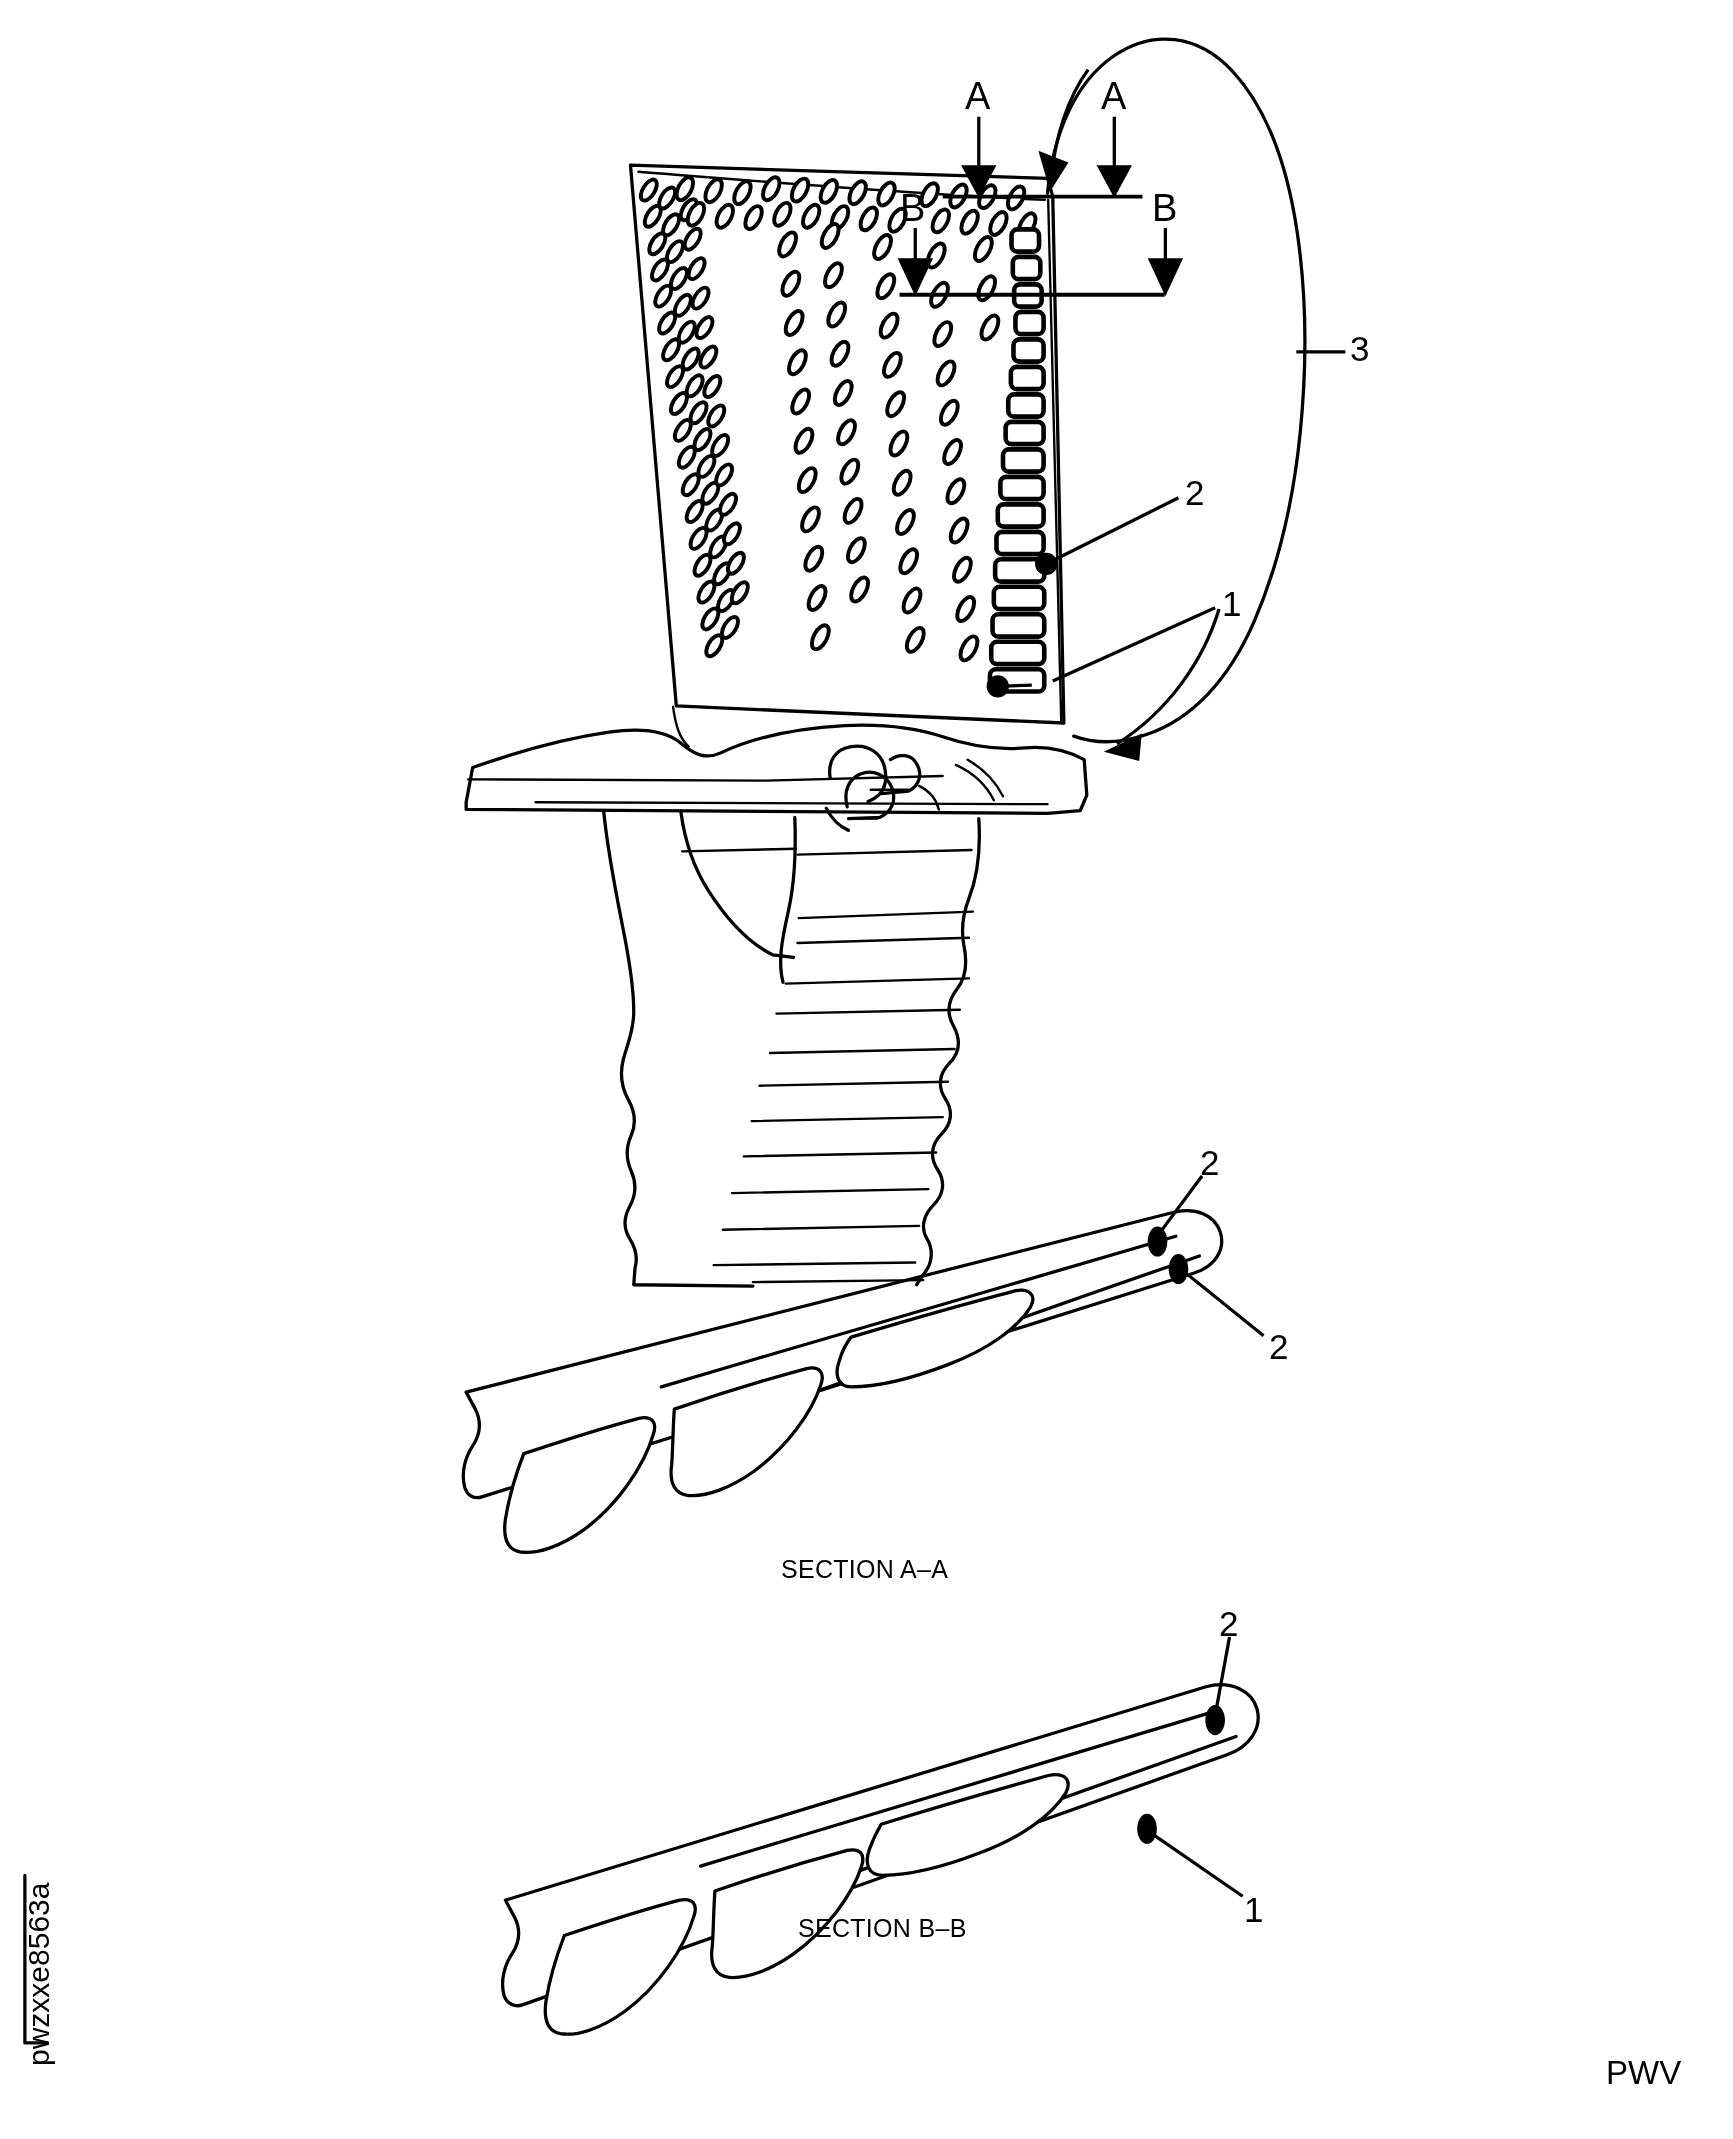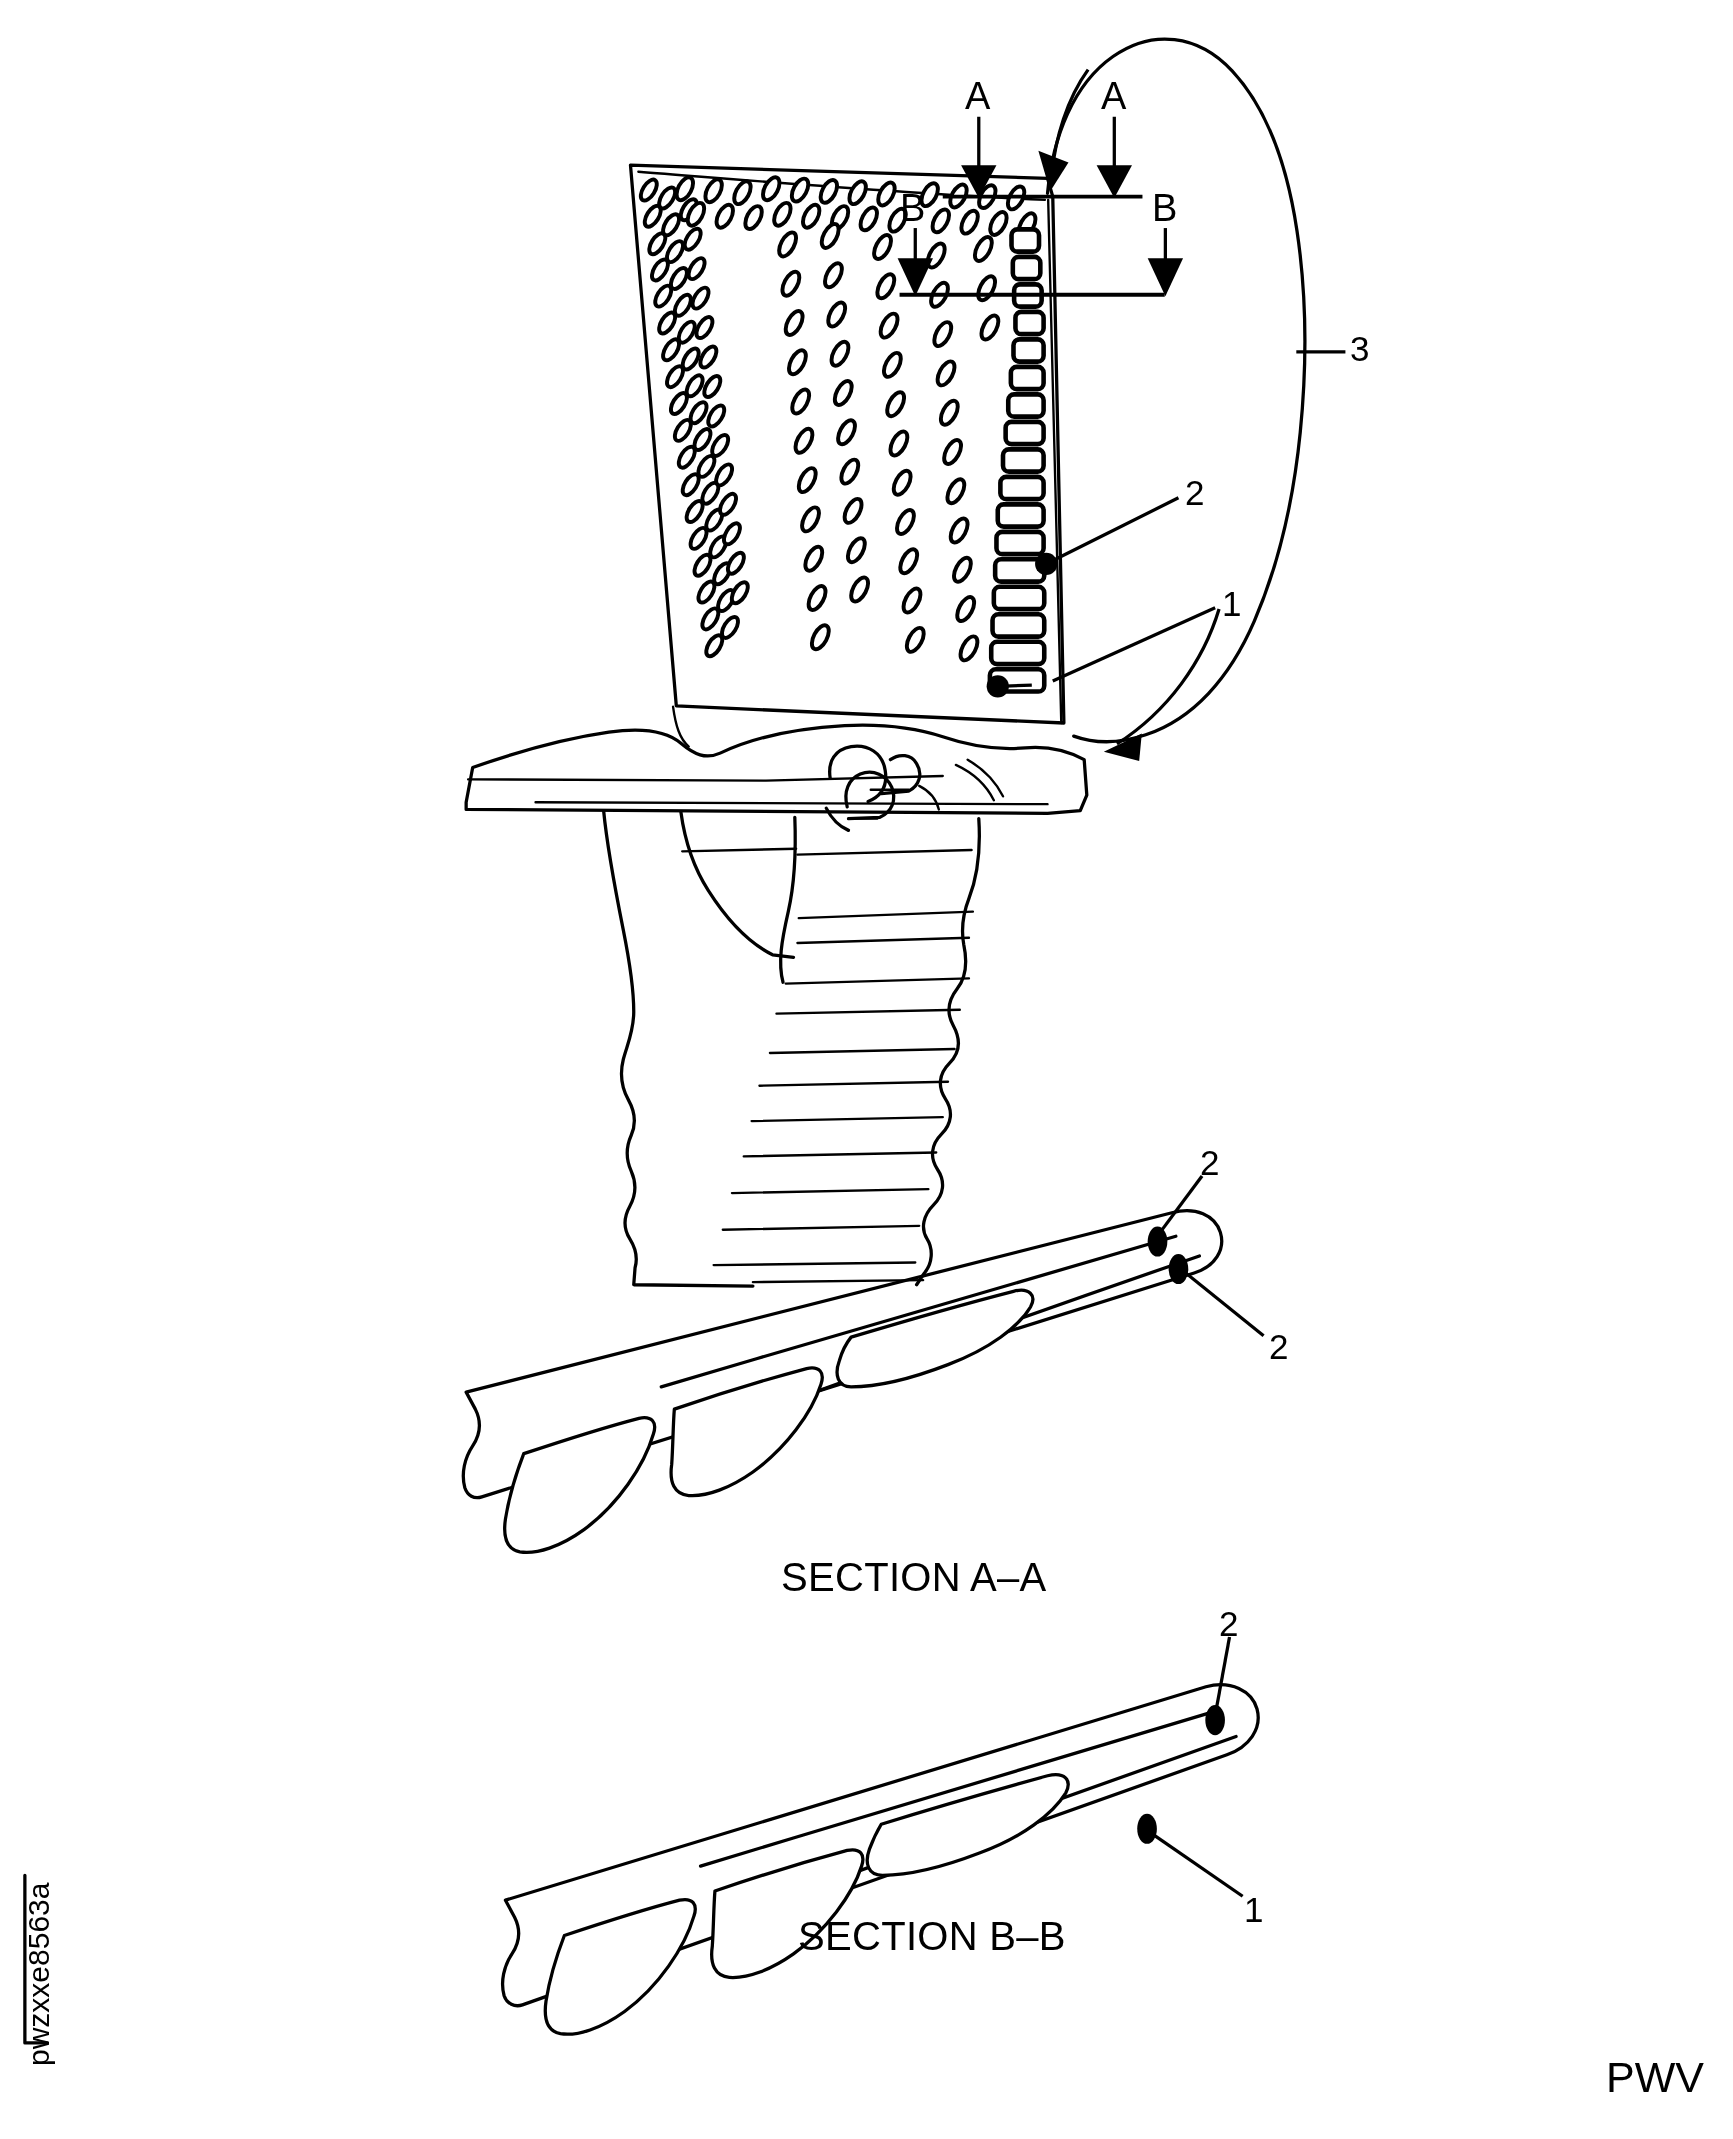--- a/index.html
+++ b/index.html
@@ -83,30 +83,30 @@
     color: #000000;
     line-height: 1;
   }
   .callout-num {
     font-size: 35px;
   }
   .sec-letter {
     font-size: 38px;
   }
   .sec-title {
-    font-size: 40px;
+    font-size: 25px;
     letter-spacing: 0.3px;
   }
   .corner-code {
     font-size: 30px;
     transform-origin: left bottom;
     transform: rotate(-90deg);
   }
   .brand-code {
-    font-size: 43px;
+    font-size: 33px;
   }
 </style>
 </head>
 <body>
 
 <div id="figure-root">
 
   <svg id="blade-drawing" viewBox="0 0 2647 3268">
 
     <g>

